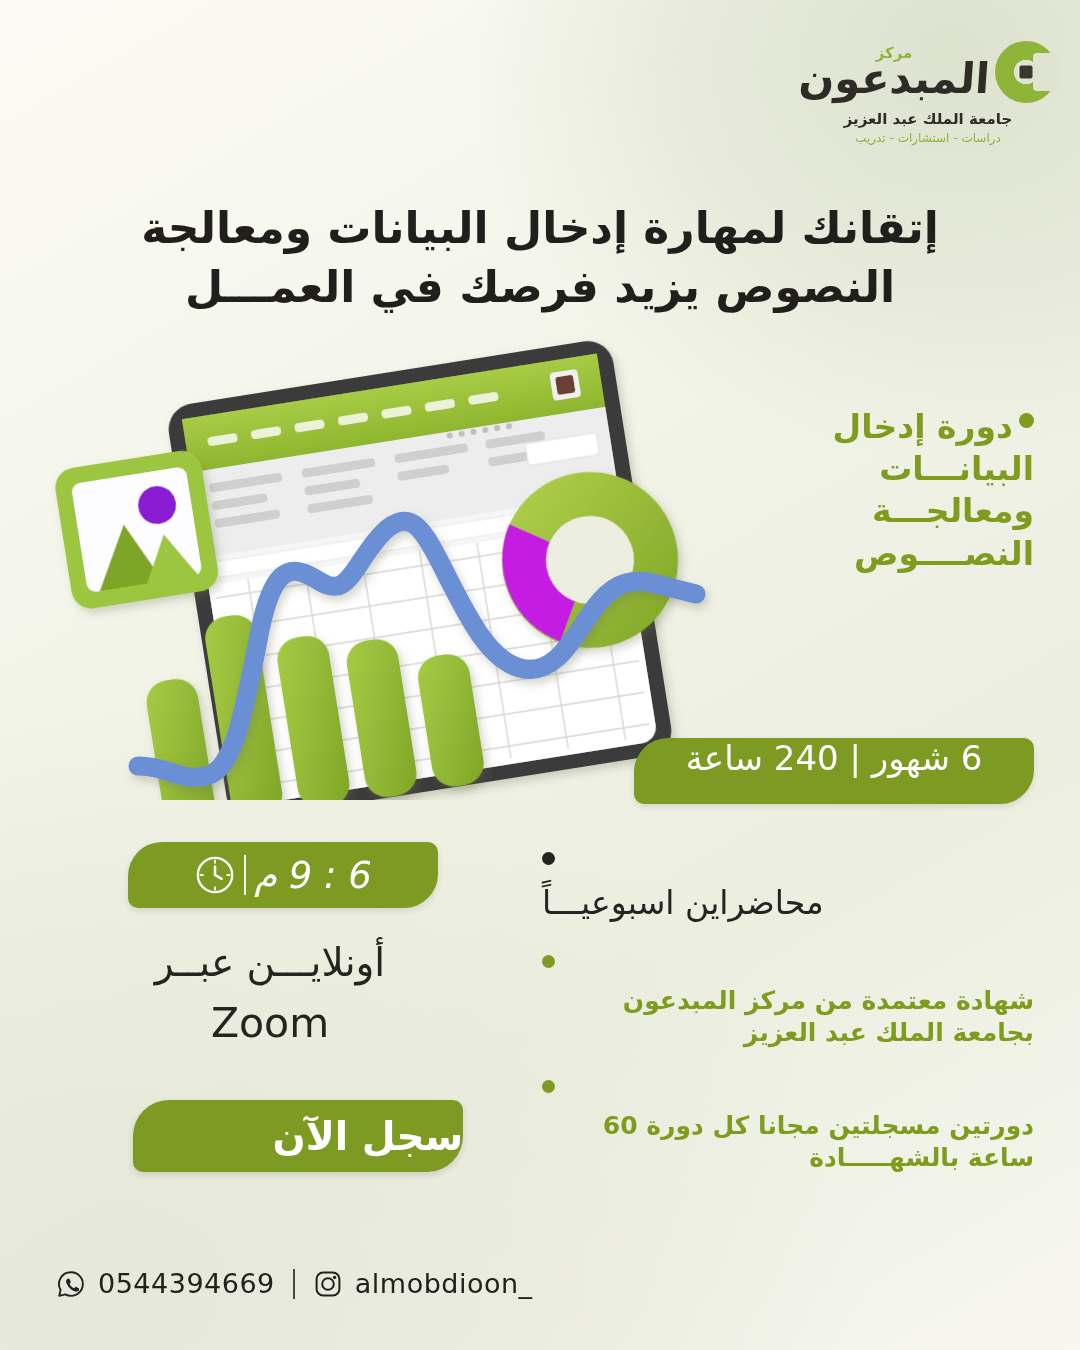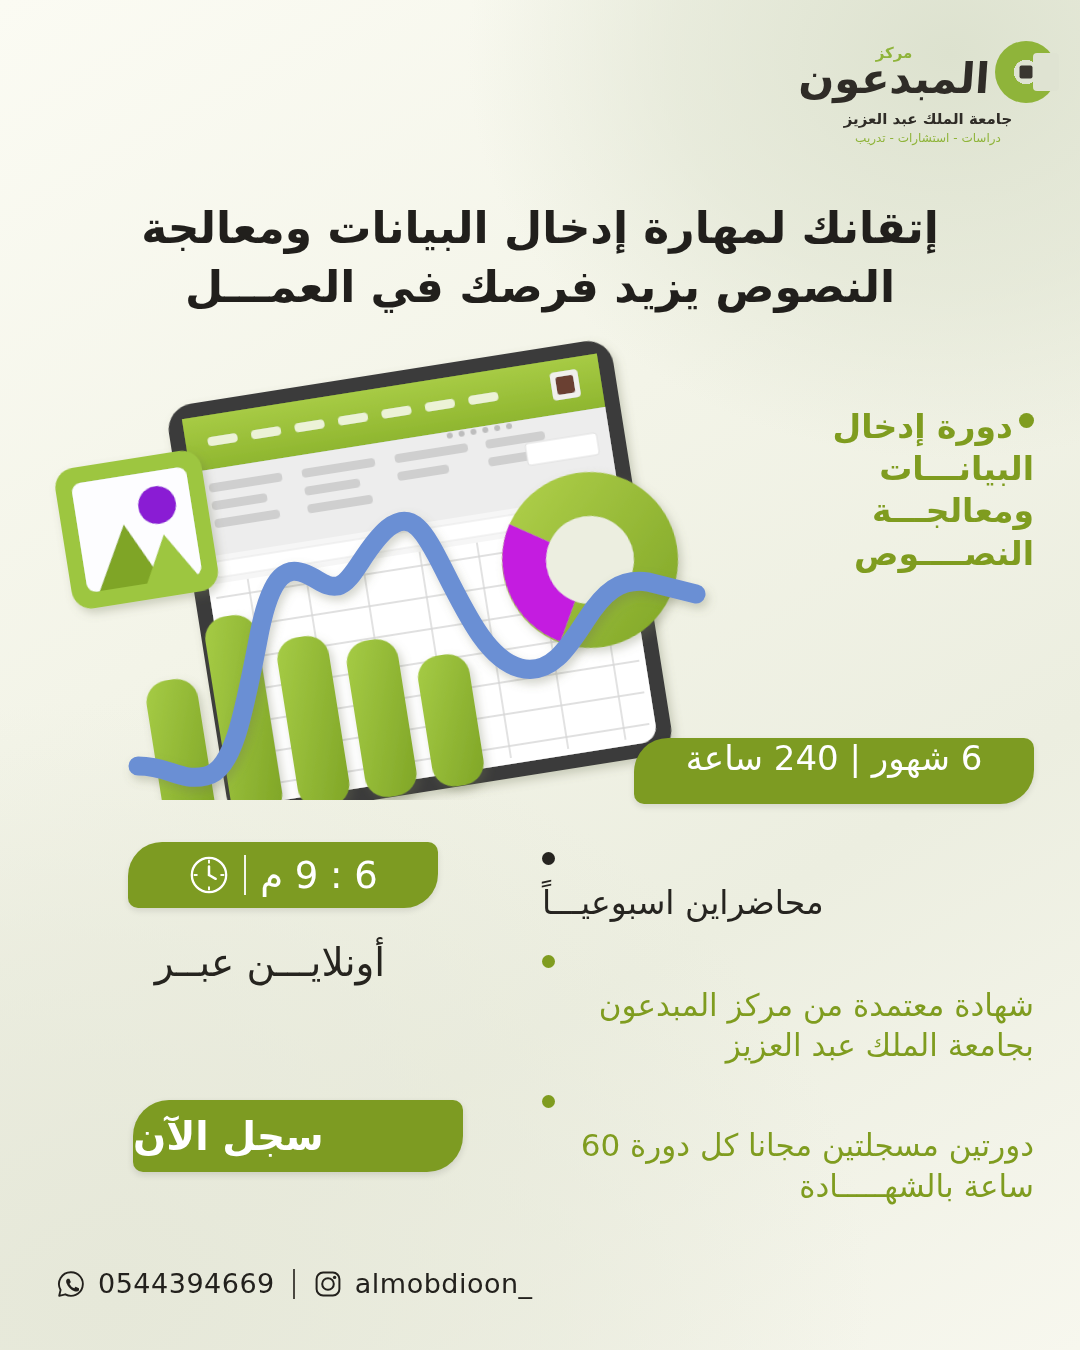--- a/index.html
+++ b/index.html
@@ -191,44 +191,45 @@
   }
   .feature .bullet {
     flex: none;
     width: 13px;
     height: 13px;
     border-radius: 50%;
     margin-top: 14px;
   }
   .feature .txt {
     flex: 1;
-    font-size: 31px;
-    font-weight: normal;
+    font-size: 25px;
+    font-weight: bold;
   }
   .feature.dark .bullet { background: #262420; }
   .feature.dark .txt { color: #262420; font-weight: normal; font-size: 33px; }
   .feature.green .bullet { background: #7f9c1f; }
   .feature.green .txt { color: #7f9c1f; }
 
   
   .time-badge {
     position: absolute;
     top: 842px;
     left: 128px;
     width: 310px;
     height: 66px;
     background: #7d9b22;
     border-radius: 34px 10px 34px 10px;
     color: #ffffff;
     display: flex;
     flex-direction: row-reverse;
     align-items: center;
     justify-content: center;
-    gap: 14px;
+    gap: 8px;
     box-shadow: 0 3px 6px rgba(0,0,0,0.10);
+    font-style: italic;
   }
   .time-badge .clock { flex: none; width: 42px; height: 42px; }
   .time-badge .sep {
     width: 2px;
     height: 40px;
     background: #ffffff;
     opacity: 0.9;
   }
   .time-badge .ttext {
     font-size: 37px;
@@ -257,21 +258,21 @@
     top: 1100px;
     left: 133px;
     width: 330px;
     height: 72px;
     background: #7d9b22;
     border-radius: 36px 10px 36px 10px;
     color: #ffffff;
     direction: rtl;
     display: flex;
     align-items: center;
-    justify-content: flex-end;
+    justify-content: flex-start;
     font-size: 39px;
     font-weight: bold;
     cursor: pointer;
     box-shadow: 0 3px 7px rgba(0,0,0,0.12);
   }
 
   
   .footer {
     position: absolute;
     left: 56px;
@@ -465,20 +466,21 @@
         <line x1="22" y1="22" x2="22" y2="13" stroke="#ffffff" stroke-width="2.6" stroke-linecap="round"></line>
         <line x1="22" y1="22" x2="29" y2="26" stroke="#ffffff" stroke-width="2.6" stroke-linecap="round"></line>
       </svg>
     </span>
     <span class="sep"></span>
     <span class="ttext">6 : 9 م</span>
   </div>
 
   <div class="online-line">
     <div>أونلايـــن عبــر</div>
+    <div class="zoom">Zoom</div>
   </div>
 
   <div class="register-btn">
     <span>سجل الآن</span>
   </div>
 
   <div class="footer">
     <span class="ico">
       <svg viewBox="0 0 30 30" xmlns="http://www.w3.org/2000/svg">
         <path d="M15 3.2A11.8 11.8 0 0 0 4.6 20.9L3.2 26.8l6.1-1.5A11.8 11.8 0 1 0 15 3.2Z" fill="none" stroke="#23211d" stroke-width="1.9" stroke-linejoin="round"></path>

